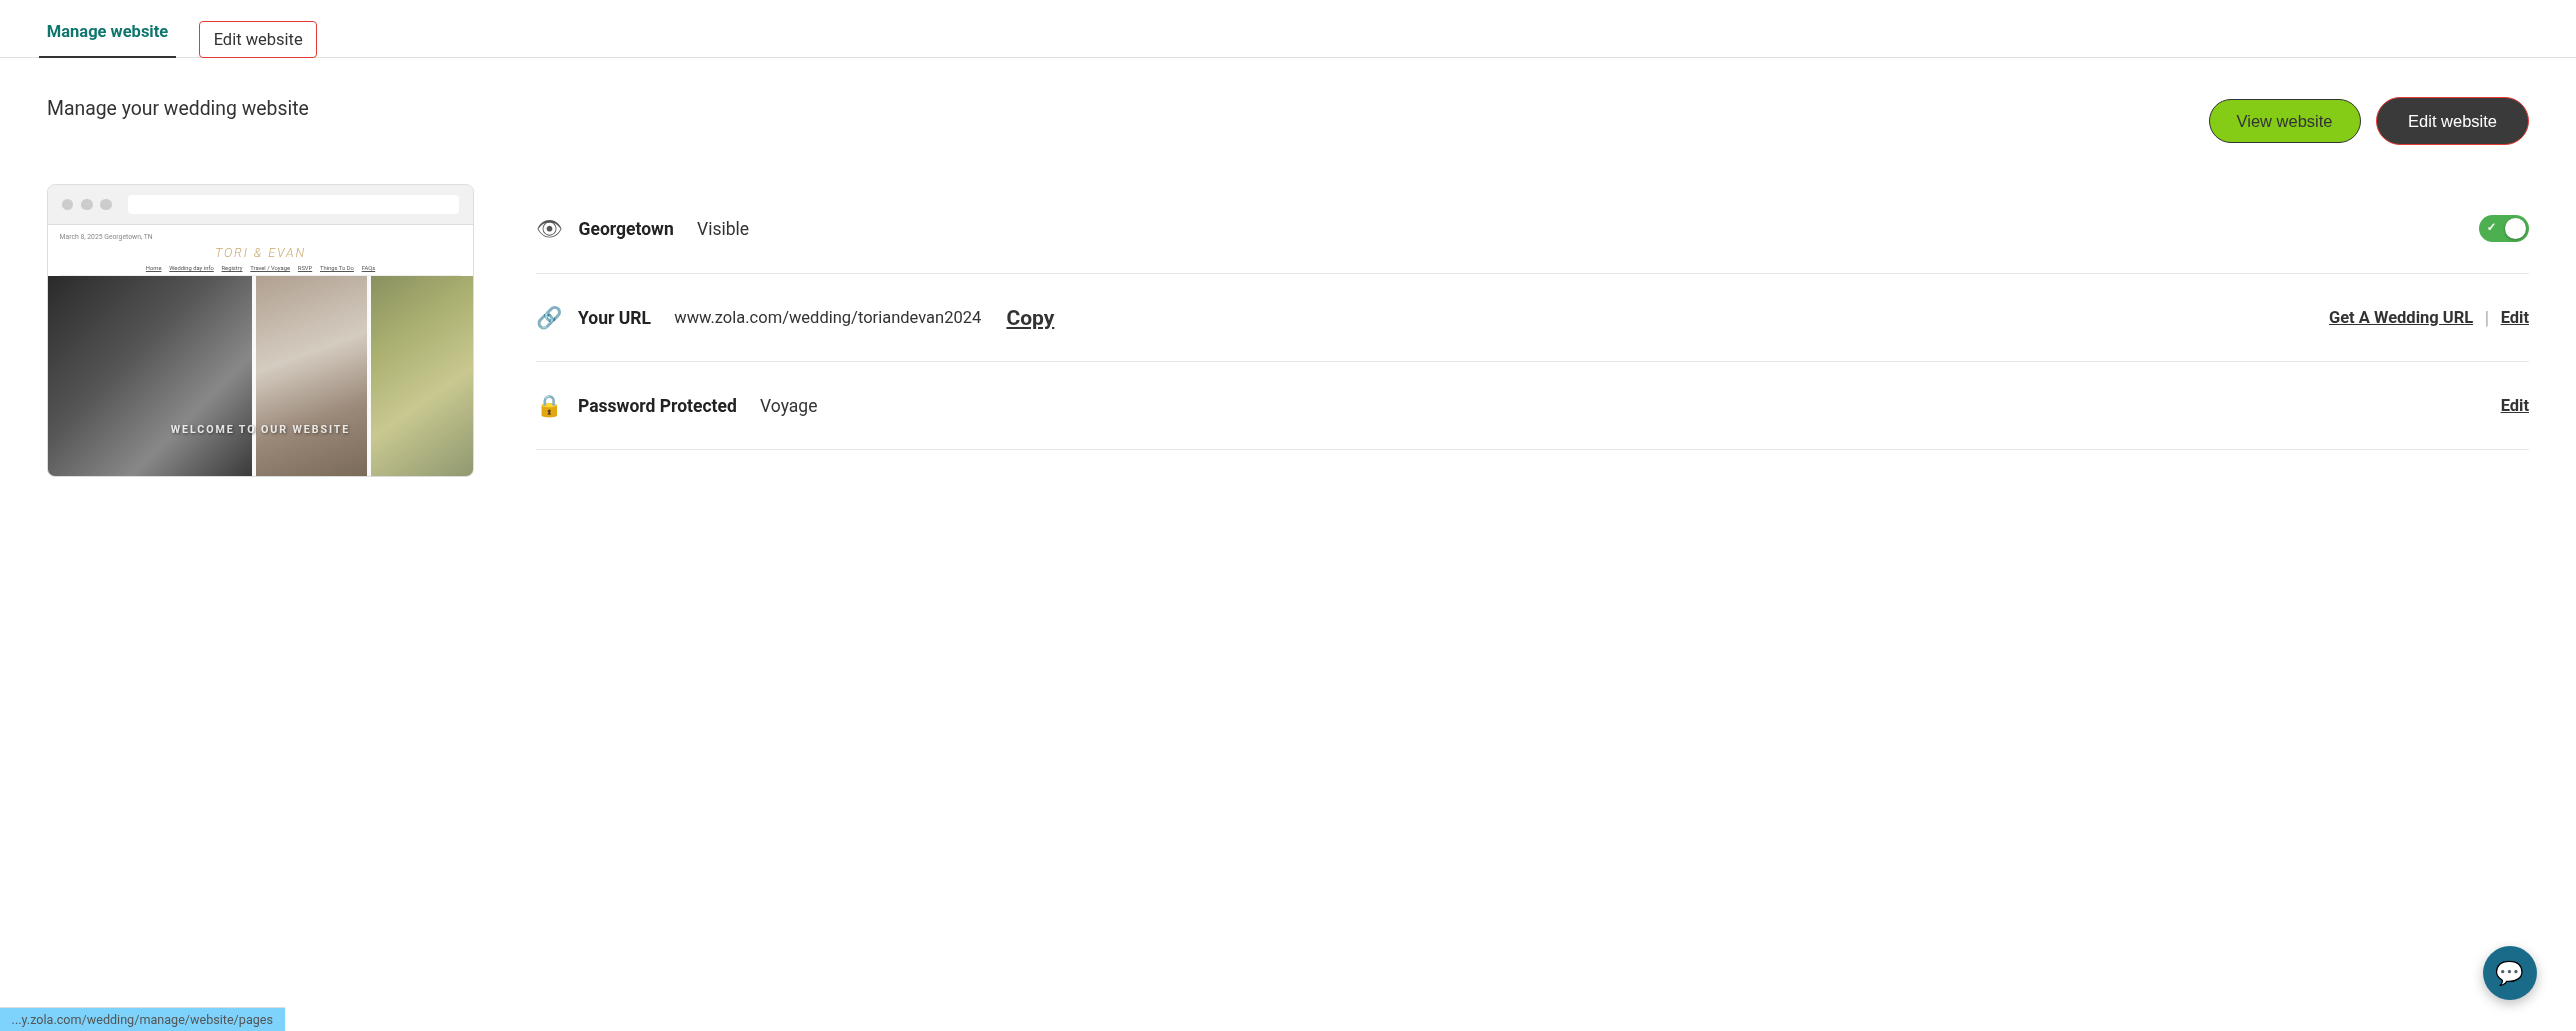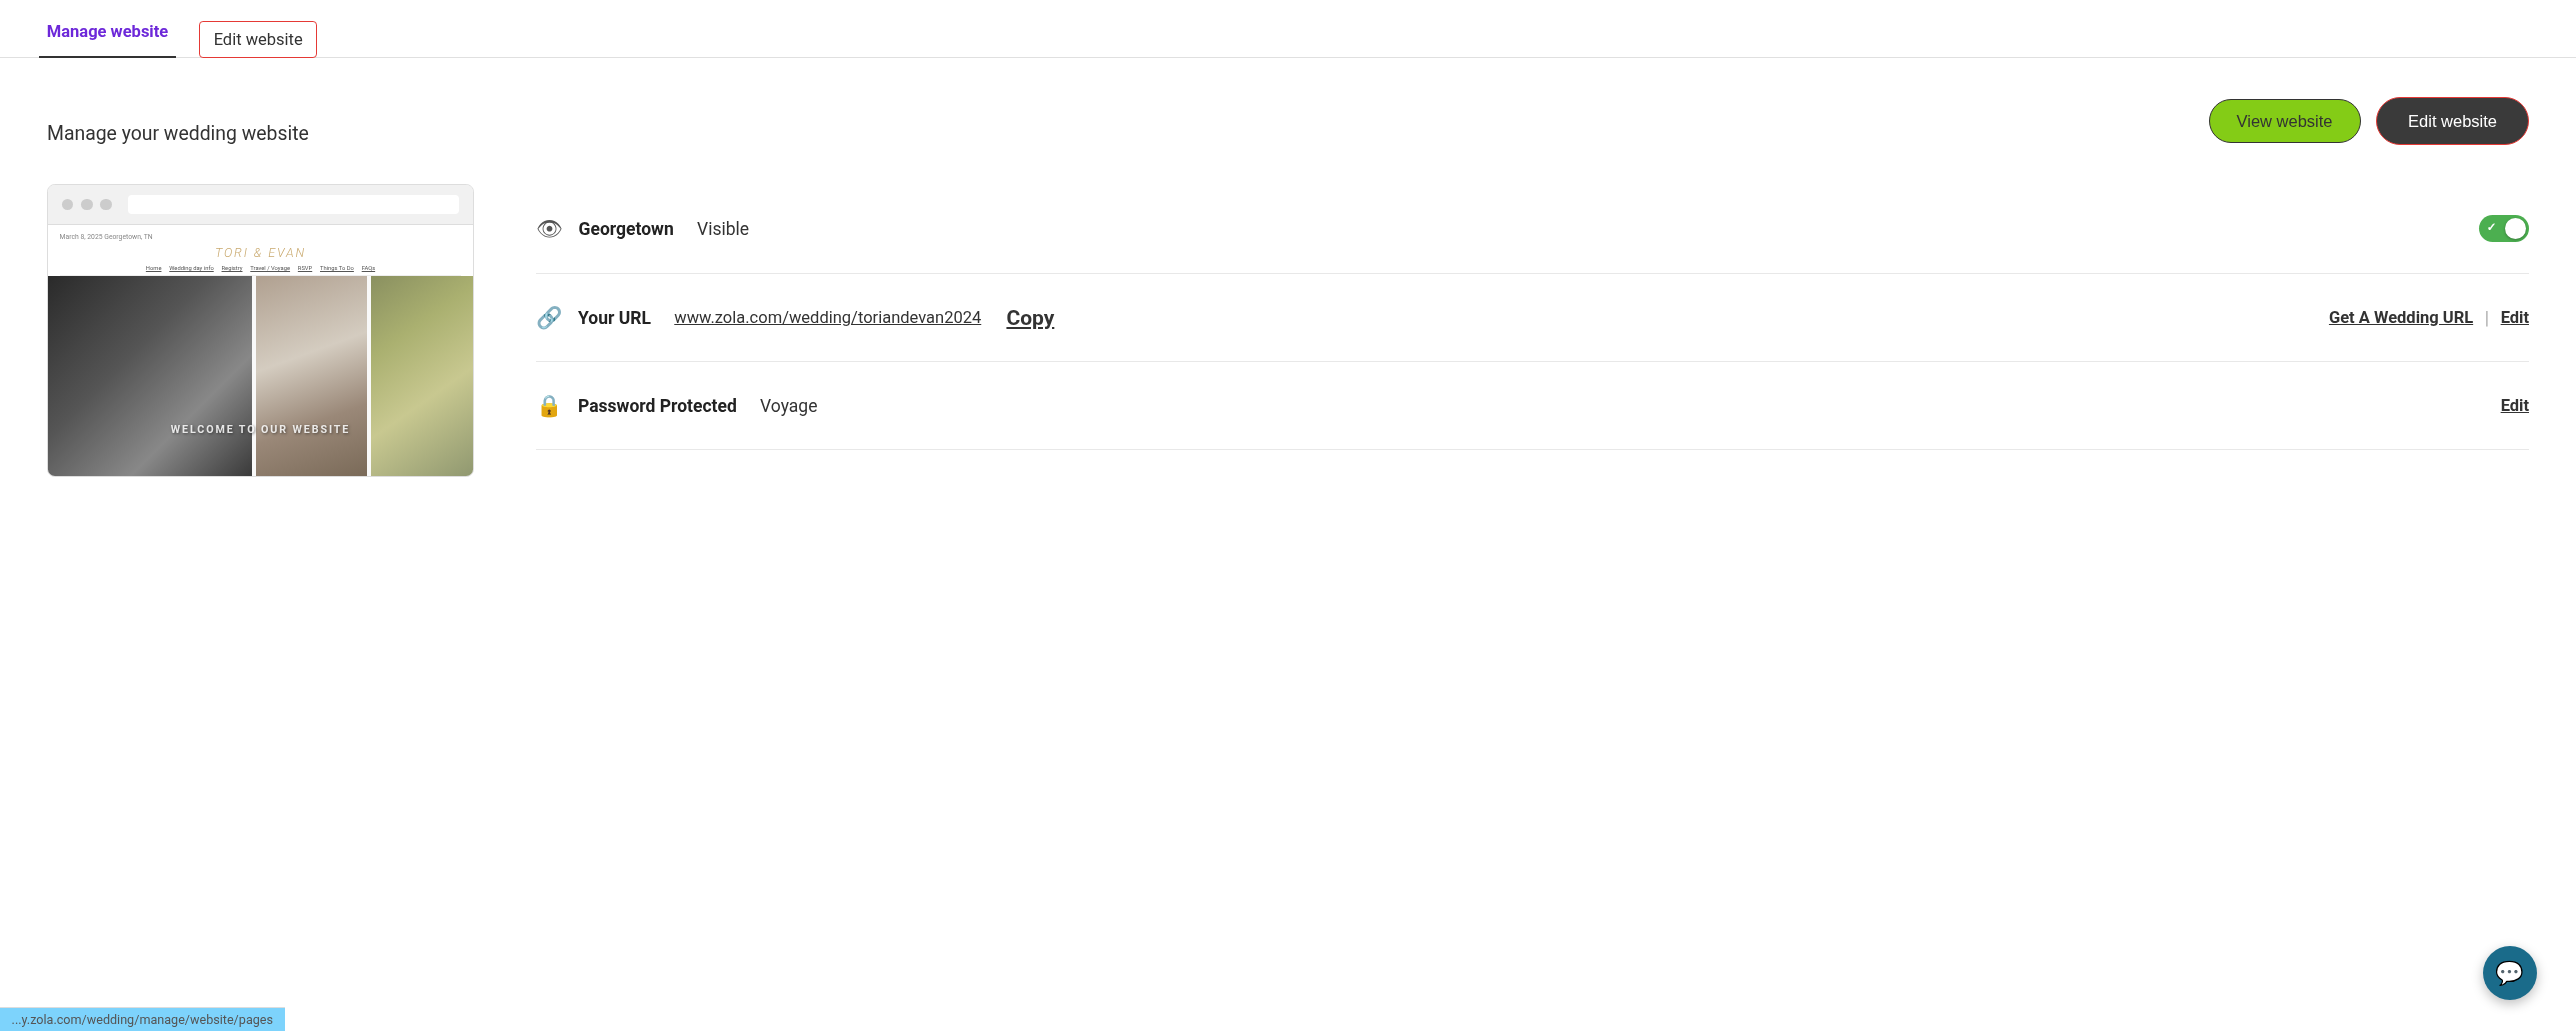--- a/index.html
+++ b/index.html
@@ -16,21 +16,21 @@
       align-items: flex-end;
       border-bottom: 1px solid #e0e0e0;
       padding: 0 39px;
       height: 58px;
     }
     .tab {
       padding: 15.5px 7.8px;
       font-size: 16.5px;
       cursor: pointer;
       margin-right: 23px;
-      color: #6d28d9;
+      color: #0f766e;
       position: relative;
       top: 1px;
       user-select: none;
     }
     .tab.active {
       font-weight: 700;
       border-bottom: 2.9px solid #333;
     }
     .tab.outlined {
       border: 1.9px solid #e53935;
@@ -42,21 +42,21 @@
 
     
     .main {
       padding: 39px 47px;
       max-width: 100%;
     }
 
     
     .header-row {
       display: flex;
-      align-items: flex-end;
+      align-items: flex-start;
       justify-content: space-between;
       margin-bottom: 39px;
     }
     .header-title {
       font-size: 19.4px;
       color: #333;
       font-weight: 400;
     }
     .header-buttons {
       display: flex;
@@ -266,21 +266,20 @@
       left: 7.8px;
       color: #fff;
       font-size: 11.6px;
       font-weight: 700;
     }
 
     
     .url-text {
       font-size: 16.5px;
       color: #333;
-      text-decoration: underline;
     }
     .url-copy {
       font-size: 21px;
       font-weight: 700;
       text-decoration: underline;
       cursor: pointer;
       color: #333;
       margin-left: 9.7px;
     }
     .url-actions {

